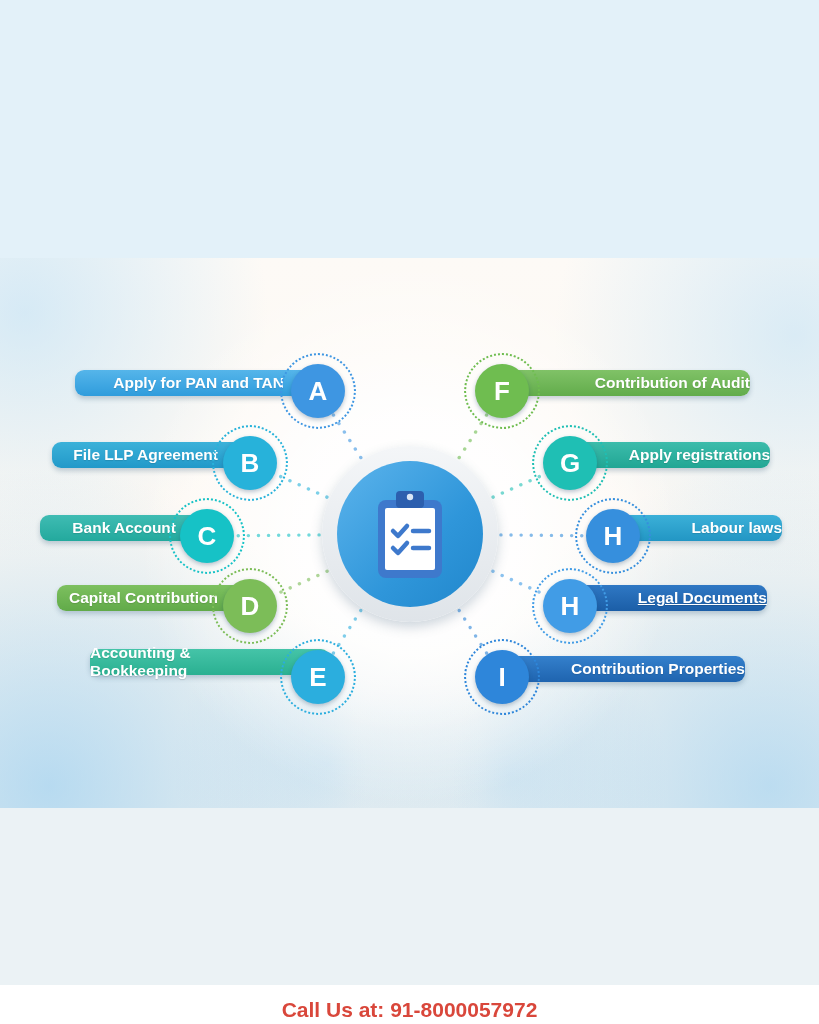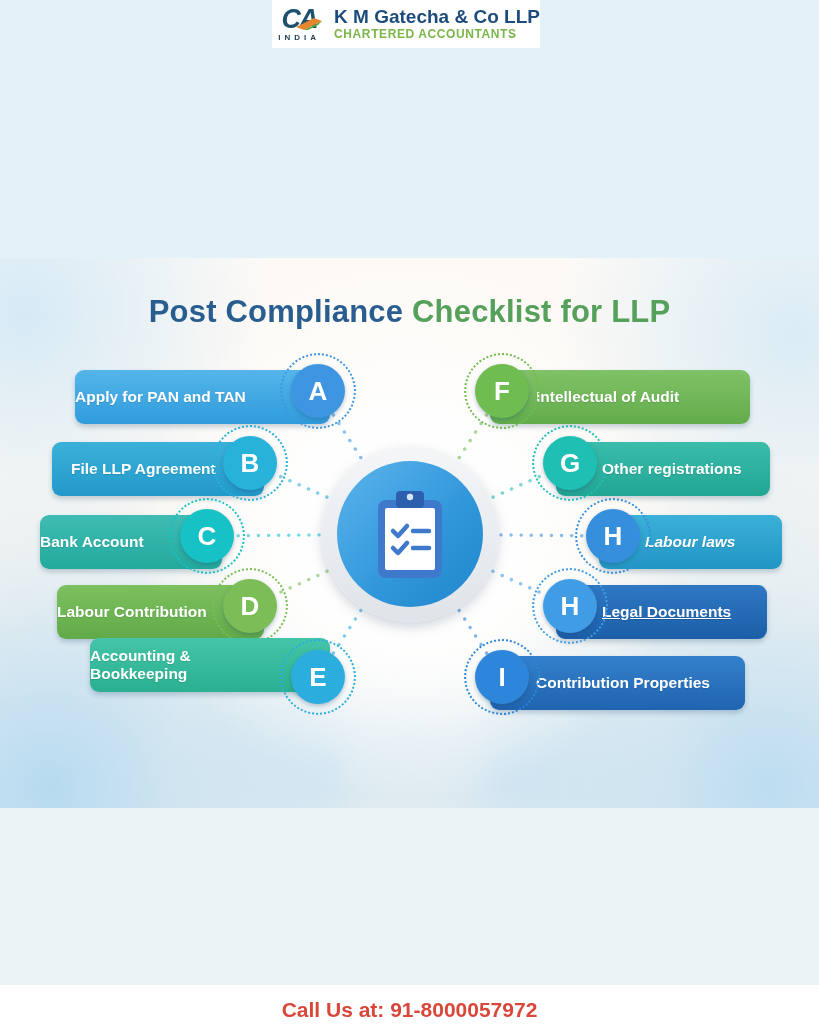--- a/index.html
+++ b/index.html
@@ -41,22 +41,22 @@
   .title .t1 { color:#2a5d8f; }
   .title .t2 { color:#55a05b; }
 
   .glow { position:absolute; left:210px; top:80px; width:400px; height:400px; border-radius:50%;
           background:radial-gradient(circle, rgba(255,255,255,0.9) 0%, rgba(255,255,255,0) 70%); }
 
   svg.connectors { position:absolute; left:0; top:0; width:819px; height:550px; }
 
   
   .pill {
-    position:absolute; height:54px; border-radius:9px; color:#ffffff;
-    font-size:15.5px; font-weight:bold; display:flex; align-items:center; justify-content:flex-start;
+    position:absolute; height:26px; border-radius:9px; color:#ffffff;
+    font-size:15.5px; font-weight:bold; display:flex; align-items:center; justify-content:flex-end;
     box-shadow:0 3px 5px rgba(40,80,110,0.25); text-shadow:0 1px 1px rgba(0,0,0,0.12);
   }
   .pill.pl { padding-right:46px; }   
   .pill.pr { padding-left:46px; }    
   .ring {
     position:absolute; width:76px; height:76px; border-radius:50%;
     border:2px dotted currentColor; background:transparent;
   }
   .badge {
     position:absolute; width:54px; height:54px; border-radius:50%;
@@ -104,41 +104,24 @@
     position:absolute; left:0; top:985px; width:819px; height:50px; background:#ffffff;
     display:flex; align-items:center; justify-content:center; gap:44px;
     font-size:21px; font-weight:bold; color:#d9473b;
   }
 </style>
 </head>
 <body>
 
 <div class="page">
 
-  <div class="logo-box">
-    <div class="ca-mark">
-      <div class="ca-letters">CA</div>
-      <svg class="ca-arrow" viewBox="0 0 26 14">
-        <polygon points="0,11 18,2 26,5 8,14" fill="#e8862d"></polygon>
-        <polygon points="8,14 26,5 22,9 12,14" fill="#5aa43c"></polygon>
-      </svg>
-      <div class="ca-india">INDIA</div>
-    </div>
-    <div class="logo-text">
-      <div class="logo-company">K M Gatecha &amp; Co LLP</div>
-      <div class="logo-tagline">CHARTERED ACCOUNTANTS</div>
-    </div>
-  </div>
 
   <div class="band">
     <div class="glow"></div>
 
-    <div class="title">
-      <span class="t1">Post Compliance </span><span class="t2">Checklist for LLP</span>
-    </div>
 
     <svg class="connectors" viewBox="0 0 819 550">
       <g stroke-width="3.4" stroke-linecap="round" fill="none" stroke-dasharray="0.1 10" opacity="0.6">
         <line x1="410" y1="276" x2="318" y2="133" stroke="#3e96e2"></line>
         <line x1="410" y1="276" x2="250" y2="205" stroke="#27b2da"></line>
         <line x1="410" y1="276" x2="207" y2="278" stroke="#16c2c6"></line>
         <line x1="410" y1="276" x2="250" y2="348" stroke="#7cbd58"></line>
         <line x1="410" y1="276" x2="318" y2="419" stroke="#2baede"></line>
         <line x1="410" y1="276" x2="502" y2="133" stroke="#6fbd50"></line>
         <line x1="410" y1="276" x2="570" y2="205" stroke="#1fbfb4"></line>
@@ -164,49 +147,49 @@
     </div>
     <div class="rowC">
       <div class="pill pl" style="left:40px; top:257px; width:182px;">
           <span>Bank Account</span>
         </div>
       <div class="ring" style="left:169px; top:240px;"></div>
       <div class="badge" style="left:180px; top:251px;">C</div>
     </div>
     <div class="rowD">
       <div class="pill pl" style="left:57px; top:327px; width:207px;">
-          <span>Labour Contribution</span>
+          <span>Capital Contribution</span>
         </div>
       <div class="ring" style="left:212px; top:310px;"></div>
       <div class="badge" style="left:223px; top:321px;">D</div>
     </div>
     <div class="rowE">
-      <div class="pill pl" style="left:90px; top:380px; width:240px;">
+      <div class="pill pl" style="left:90px; top:391px; width:240px;">
           <span>Accounting &amp; Bookkeeping</span>
         </div>
       <div class="ring" style="left:280px; top:381px;"></div>
       <div class="badge" style="left:291px; top:392px;">E</div>
     </div>
 
     <div class="rowF">
       <div class="pill pr" style="left:490px; top:112px; width:260px;">
-          <span>Intellectual of Audit</span>
+          <span>Contribution of Audit</span>
         </div>
       <div class="ring" style="left:464px; top:95px;"></div>
       <div class="badge" style="left:475px; top:106px;">F</div>
     </div>
     <div class="rowG">
       <div class="pill pr" style="left:556px; top:184px; width:214px;">
-          <span>Other registrations</span>
+          <span>Apply registrations</span>
         </div>
       <div class="ring" style="left:532px; top:167px;"></div>
       <div class="badge" style="left:543px; top:178px;">G</div>
     </div>
     <div class="rowH">
-      <div class="pill pr" style="left:599px; top:257px; width:183px;font-style:italic;">
+      <div class="pill pr" style="left:599px; top:257px; width:183px;">
           <span>Labour laws</span>
         </div>
       <div class="ring" style="left:575px; top:240px;"></div>
       <div class="badge" style="left:586px; top:251px;">H</div>
     </div>
     <div class="rowH2">
       <div class="pill pr" style="left:556px; top:327px; width:211px;">
           <span>Legal Documents</span>
         </div>
       <div class="ring" style="left:532px; top:310px;"></div>

